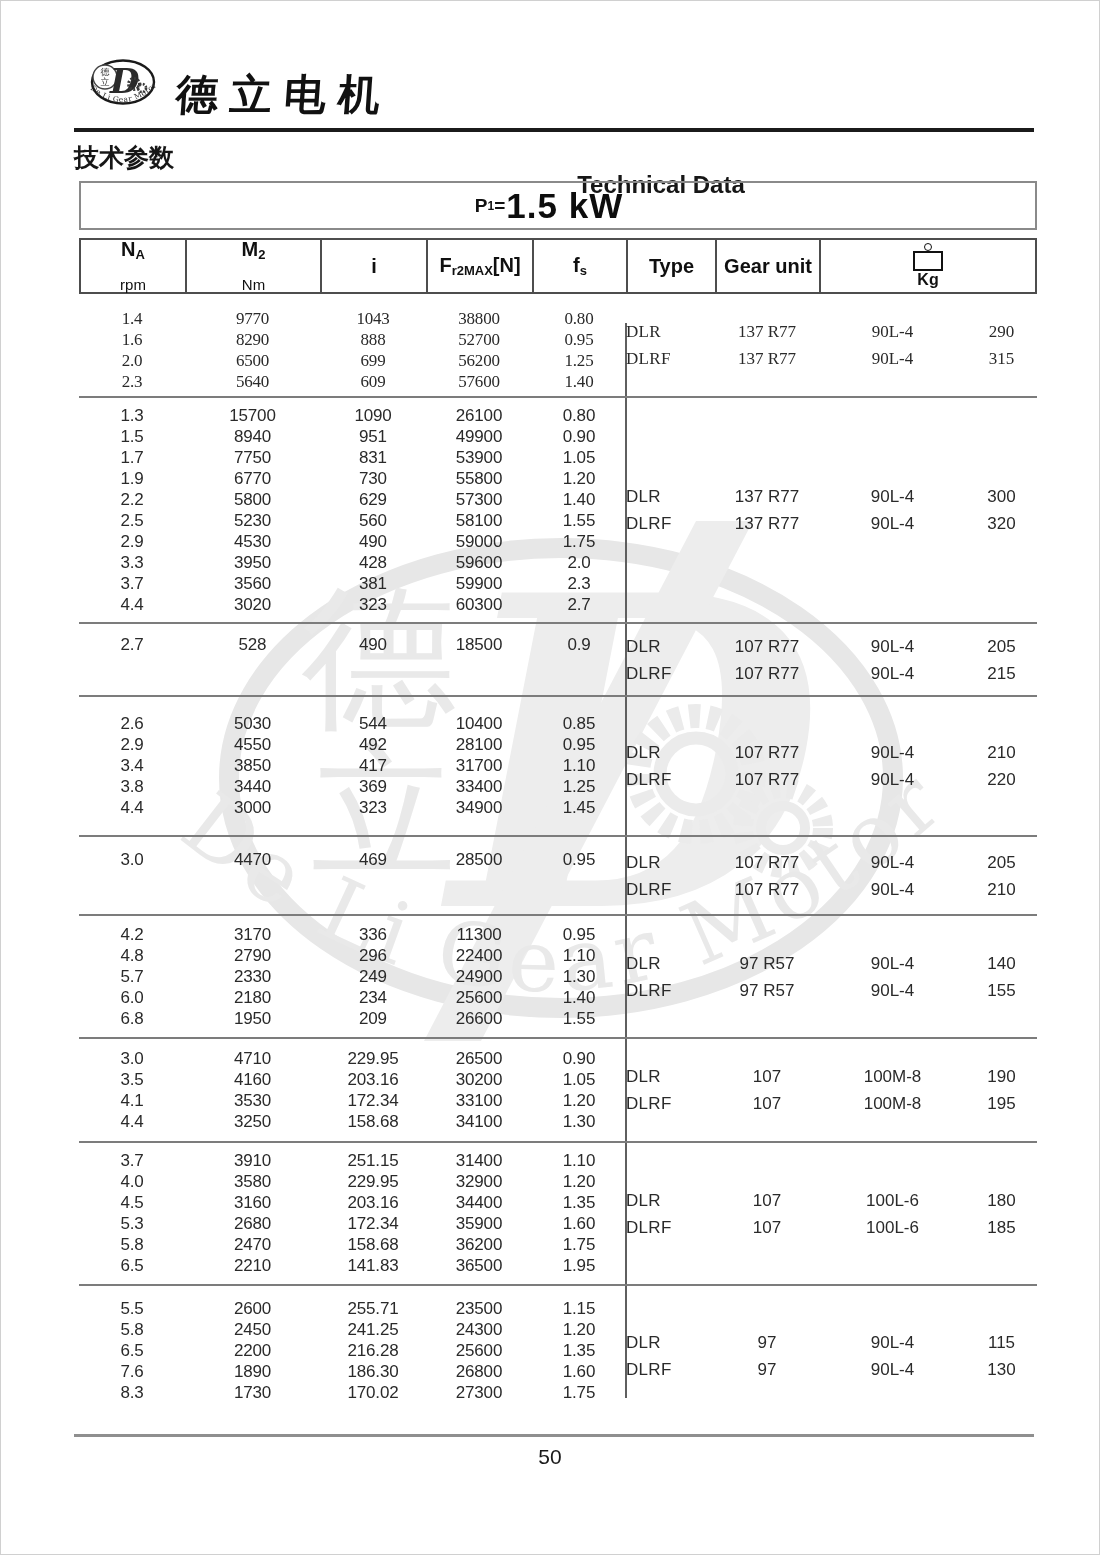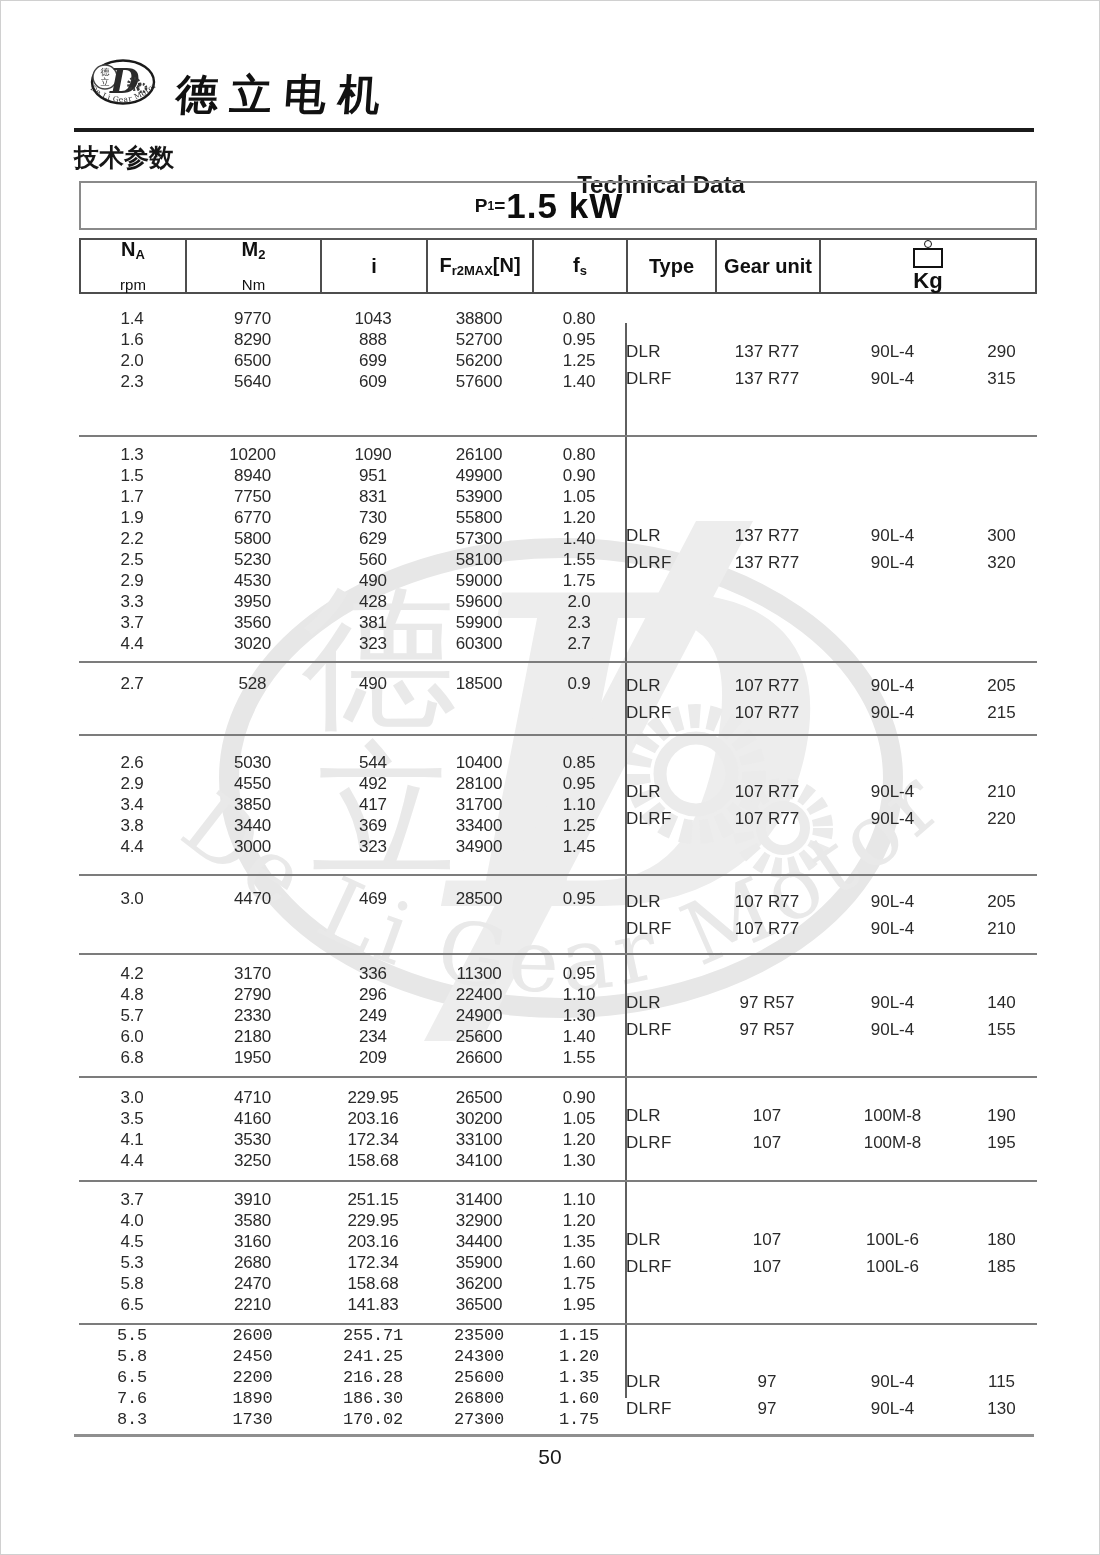--- a/index.html
+++ b/index.html
@@ -46,21 +46,21 @@
     line-height:1.05;color:#101010;
   }
   .th:last-child{border-right:none;flex:1;}
   .th .main{font-size:20px;font-weight:bold;}
   .th .main sub{font-size:13px;vertical-align:-3px;}
   .th .unit{font-size:15px;font-weight:normal;margin-top:16px;}
   .w-na{width:106px}.w-m2{width:135px}.w-i{width:106px}.w-fr{width:106px}
   .w-fs{width:94px}.w-type{width:89px}.w-gear{width:104px}.w-motor{width:147px}
   .kg-knob{width:6px;height:6px;border:1.5px solid #111;border-radius:50%;display:block;margin:0 auto;}
   .kg-body{width:26px;height:16px;border:2px solid #111;display:block;margin:0 auto;}
-  .kg-label{font-size:22px;font-weight:bold;margin-top:1px;}
+  .kg-label{font-size:16px;font-weight:bold;margin-top:1px;}
   
   .tbody{position:absolute;left:78px;top:293px;width:958px;height:1142px;z-index:1;}
   .vdivider{position:absolute;left:546px;top:29px;width:2px;height:1075px;background:#5f5f5f;}
   .group{position:relative;box-sizing:border-box;border-bottom:2px solid #7c7c7c;}
   .group.last{border-bottom:none;}
   .g-left{position:absolute;left:0;top:0;}
   .drow{display:flex;height:21px;line-height:21px;font-size:17px;color:#2a2a2a;}
   .drow .c{display:block;text-align:center;letter-spacing:-0.2px;}
   .c-na{width:106px}.c-m2{width:135px}.c-i{width:106px}.c-fr{width:106px}.c-fs{width:94px}
   .g-right{
@@ -157,21 +157,21 @@
         <span class="kg-knob"></span>
           <span class="kg-body"></span>
       </span>
       <span class="kg-label">Kg</span>
     </div>
   </div>
 
   <div class="tbody" id="tbody">
     <div class="vdivider"></div>
 
-  <div class="group" style="height: 143px;">
+  <div class="group" style="height: 104px; font-family: Liberation Serif, serif;">
     <div class="g-left" style="padding-top: 14px;">
   <div class="drow">
     <span class="c c-na">1.4</span>
     <span class="c c-m2">9770</span>
     <span class="c c-i">1043</span>
     <span class="c c-fr">38800</span>
     <span class="c c-fs">0.80</span>
   </div>
 
   <div class="drow">
@@ -212,21 +212,21 @@
     <span class="c-motor">90L-4</span>
     <span class="c-kg">315</span>
   </div>
 </div>
   </div>
 
   <div class="group" style="height: 226px;">
     <div class="g-left" style="padding-top: 7px;">
   <div class="drow">
     <span class="c c-na">1.3</span>
-    <span class="c c-m2">10200</span>
+    <span class="c c-m2">15700</span>
     <span class="c c-i">1090</span>
     <span class="c c-fr">26100</span>
     <span class="c c-fs">0.80</span>
   </div>
 
   <div class="drow">
     <span class="c c-na">1.5</span>
     <span class="c c-m2">8940</span>
     <span class="c c-i">951</span>
     <span class="c c-fr">49900</span>
@@ -598,21 +598,21 @@
   <div class="rrow">
     <span class="c-type">DLRF</span>
     <span class="c-gear">107</span>
     <span class="c-motor">100L-6</span>
     <span class="c-kg">185</span>
   </div>
 </div>
   </div>
 
   <div class="group last" style="height: 140px;">
-    <div class="g-left" style="padding-top: 0; font-family: Liberation Mono, monospace;">
+    <div class="g-left" style="padding-top: 12px;">
   <div class="drow">
     <span class="c c-na">5.5</span>
     <span class="c c-m2">2600</span>
     <span class="c c-i">255.71</span>
     <span class="c c-fr">23500</span>
     <span class="c c-fs">1.15</span>
   </div>
 
   <div class="drow">
     <span class="c c-na">5.8</span>

